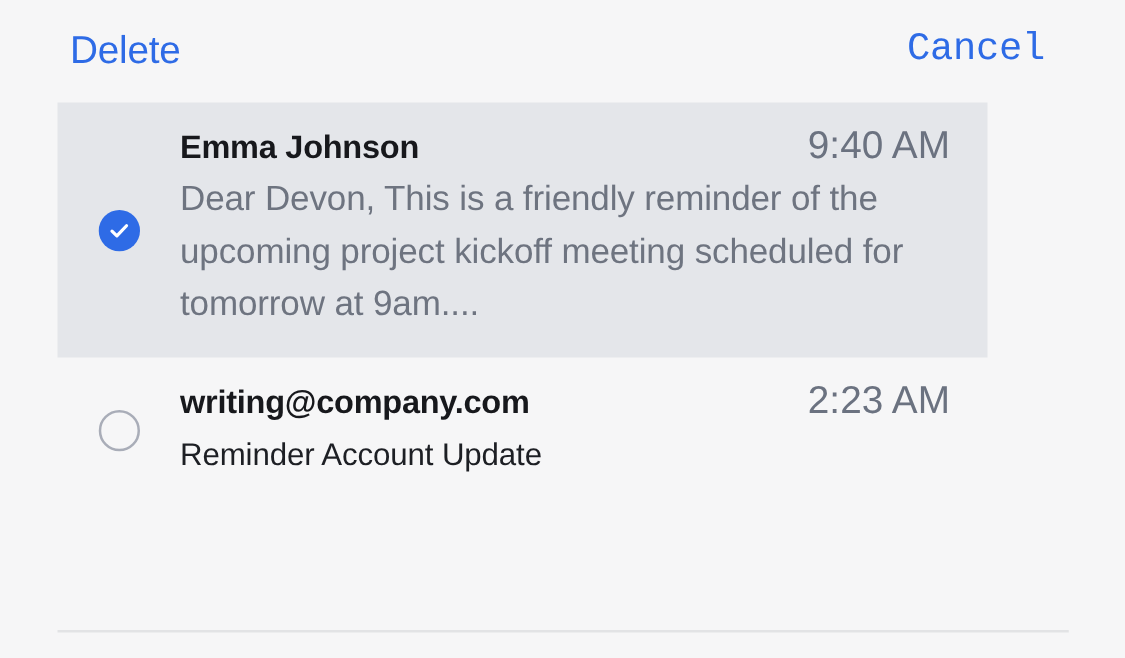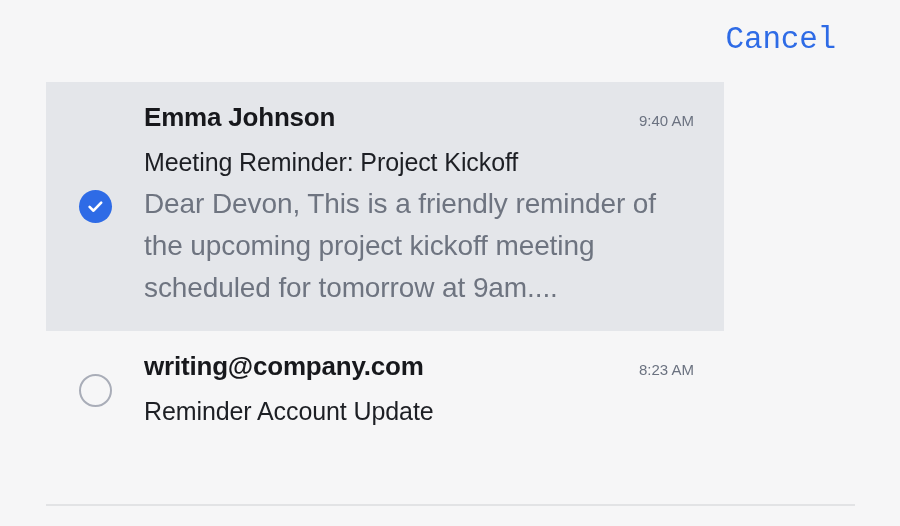--- a/index.html
+++ b/index.html
@@ -55,21 +55,21 @@
     position: absolute;
     left: 0;
     top: 82px;
     width: 900px;
   }
 
   .email-row {
     position: relative;
     display: flex;
     align-items: flex-start;
-    width: 678px;
+    width: 744px;
     margin-left: 46px;
     padding: 18px 0 22px 0;
   }
 
   .email-row.selected {
     background: #e4e6ea;
   }
 
   
   .select-cell {
@@ -120,21 +120,21 @@
   .sender {
     font-size: 26px;
     line-height: 34px;
     font-weight: 700;
     color: #17181c;
     letter-spacing: -0.2px;
     white-space: nowrap;
   }
 
   .timestamp {
-    font-size: 15px;
+    font-size: 31px;
     line-height: 30px;
     font-weight: 400;
     color: #6b7280;
     white-space: nowrap;
     flex: 0 0 auto;
   }
 
   .subject {
     font-size: 25px;
     line-height: 33px;
@@ -164,51 +164,51 @@
     height: 2px;
     background: #e2e3e5;
   }
 </style>
 </head>
 <body>
 
 <div class="screen">
 
   <div class="action-bar">
+    <button class="action-btn left">Delete</button>
     <button class="action-btn right">Cancel</button>
   </div>
 
   <div class="email-list">
 
     <div class="email-row selected">
       <div class="select-cell">
         <span class="check-circle">
           <svg width="19" height="19" viewBox="0 0 19 19" aria-hidden="true">
             <path d="M3.6 9.9 L7.5 13.7 L15.2 5.6" fill="none" stroke="#ffffff" stroke-width="2.6" stroke-linecap="round" stroke-linejoin="round"></path>
           </svg>
         </span>
       </div>
       <div class="email-body">
         <div class="email-top">
           <span class="sender">Emma Johnson</span>
           <span class="timestamp">9:40 AM</span>
         </div>
-        <div class="subject">Meeting Reminder: Project Kickoff</div>
         <div class="preview">Dear Devon, This is a friendly reminder of the upcoming project kickoff meeting scheduled for tomorrow at 9am....</div>
       </div>
     </div>
 
     <div class="email-row">
       <div class="select-cell">
         <span class="empty-circle"></span>
       </div>
       <div class="email-body">
         <div class="email-top">
           <span class="sender">writing@company.com</span>
-          <span class="timestamp">8:23 AM</span>
+          <span class="timestamp">2:23 AM</span>
         </div>
         <div class="subject">Reminder Account Update</div>
       </div>
     </div>
 
   </div>
 
   <div class="list-divider"></div>
 
 </div>

